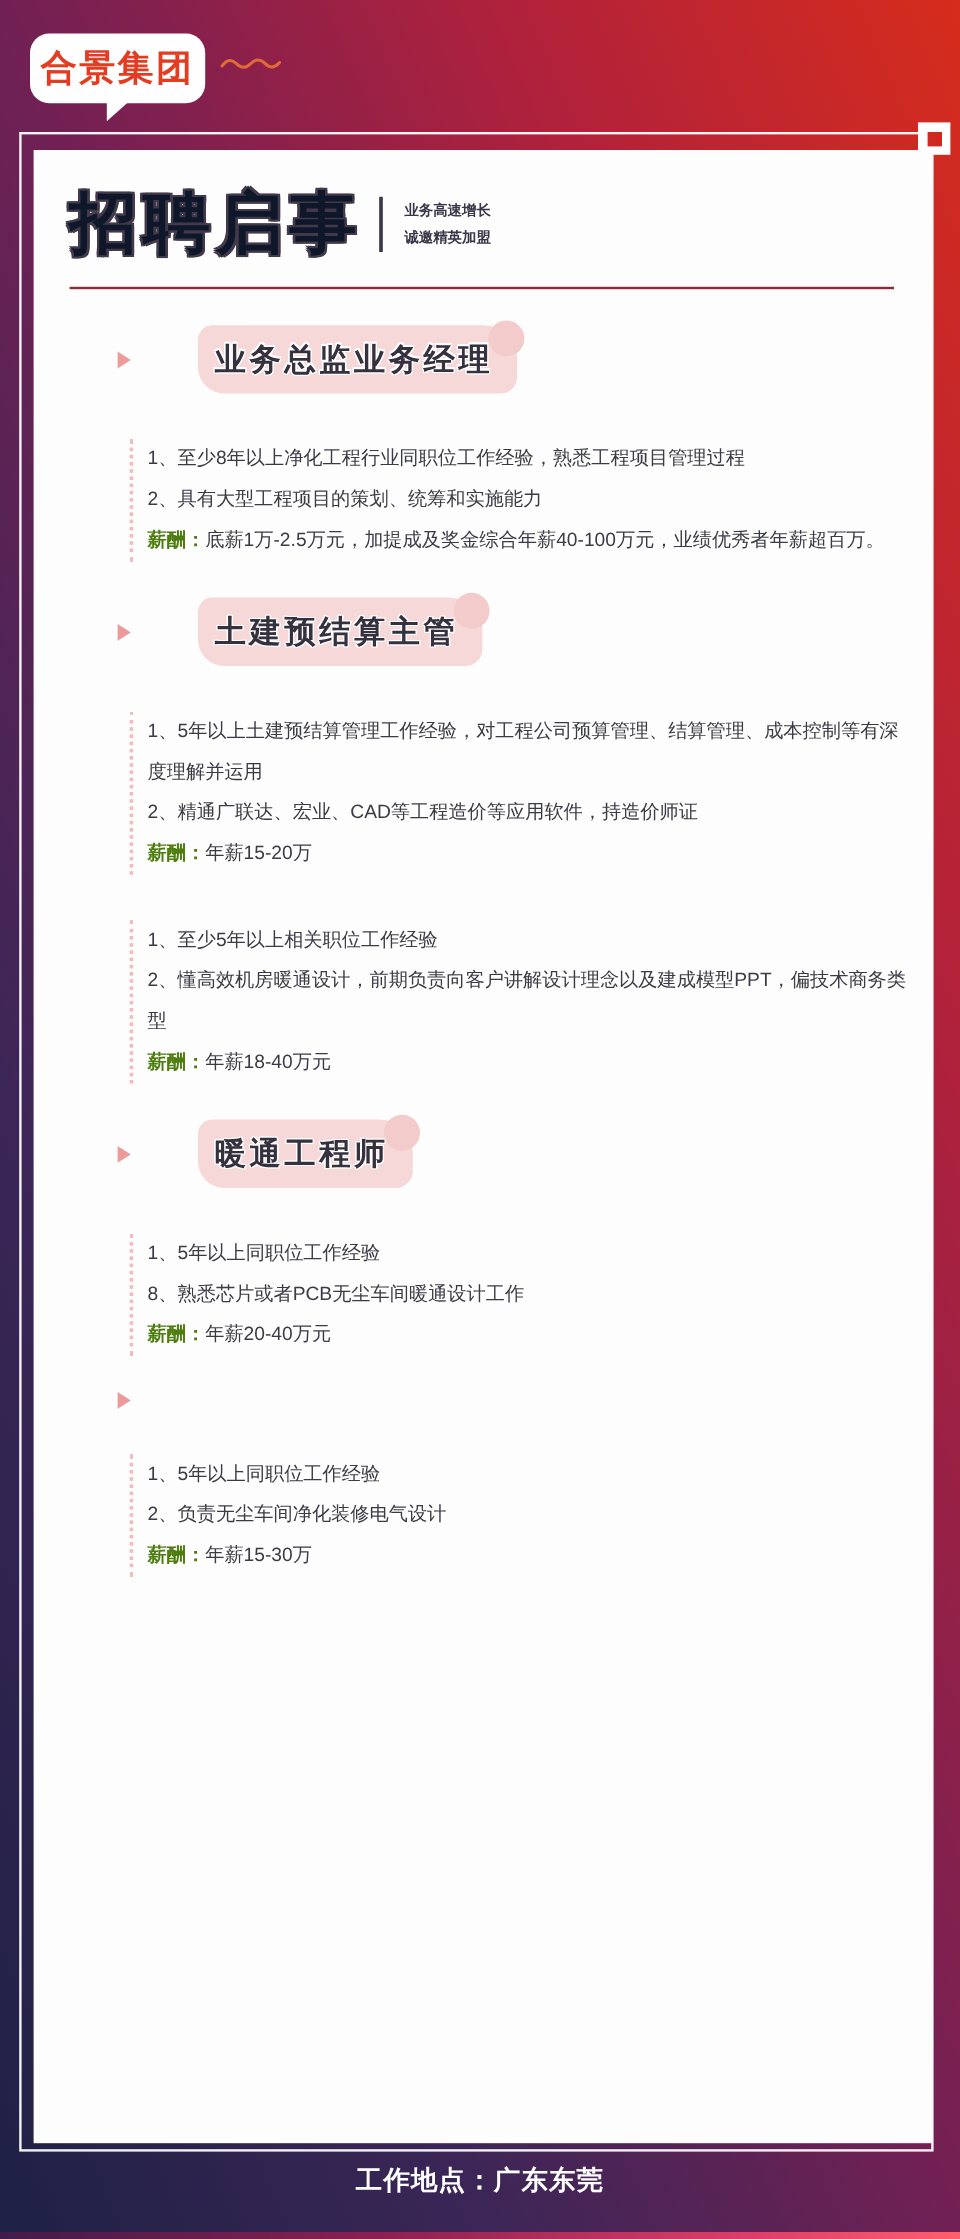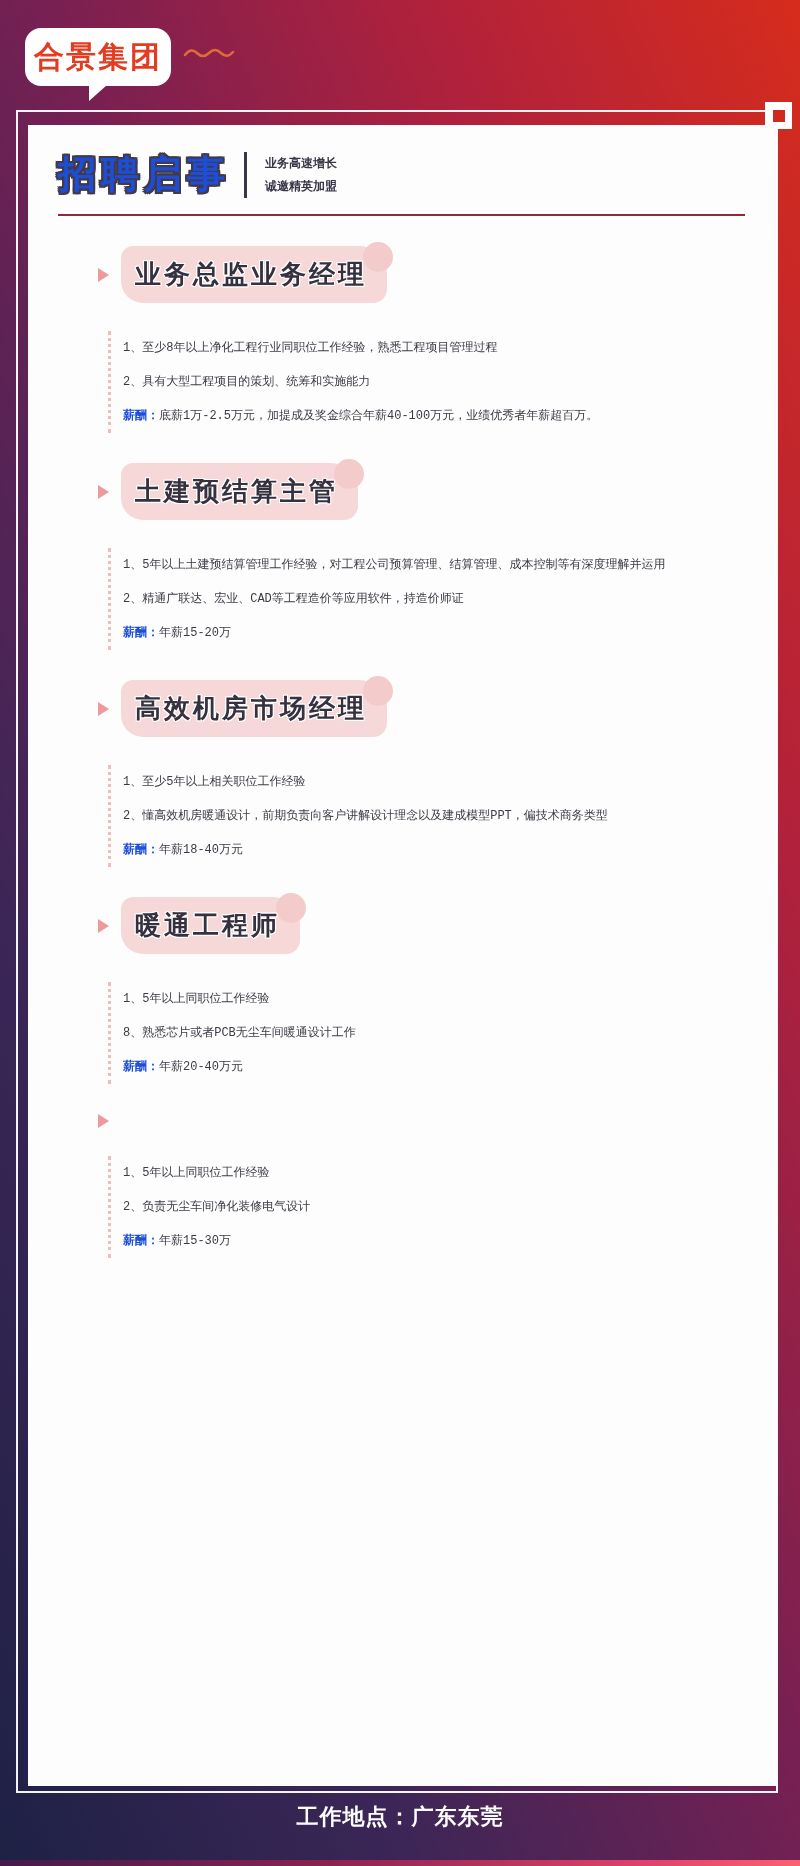--- a/index.html
+++ b/index.html
@@ -29,53 +29,53 @@
     display:flex;align-items:center;justify-content:center;
   }
   .corner-inner{width:12px;height:12px;background:#cf2920;}
   
   .card{
     position:absolute;left:28px;top:125px;width:749px;height:1661px;
     background:#fdfdfd;box-sizing:border-box;padding:24px 22px 0 30px;
   }
   .title-row{display:flex;align-items:center;}
   .main-title{
-    margin:0;font-size:38px;font-weight:800;letter-spacing:5px;color:#1d4ed8;
+    margin:0;font-size:56px;font-weight:800;letter-spacing:5px;color:#0f172a;
     text-shadow:-2px -2px 0 #423a4a,2px -2px 0 #423a4a,-2px 2px 0 #423a4a,2px 2px 0 #423a4a,
                 0 -2px 0 #423a4a,0 2px 0 #423a4a,-2px 0 0 #423a4a,2px 0 0 #423a4a;
   }
   .vdivider{width:3px;height:46px;background:#3a3648;margin:0 18px 0 14px;}
   .tagline{font-size:12px;font-weight:600;color:#3a3648;line-height:23px;}
   .hrule{height:2px;background:#8b2a3a;margin-top:14px;width:687px;}
   
   .job{margin-top:30px;}
-  .badge-row{display:flex;align-items:center;margin-left:40px;}
+  .badge-row{display:flex;align-items:center;margin-left:40px;gap:44px;}
   .arrow{
     width:0;height:0;border-left:11px solid #ec9a9a;
     border-top:7px solid transparent;border-bottom:7px solid transparent;margin-right:12px;
   }
   .badge{
     background:#f7d8d8;border-radius:12px 28px 14px 22px;position:relative;
     padding:11px 20px 11px 14px;display:inline-block;
   }
   .badge:after{
     content:"";position:absolute;right:-6px;top:-4px;width:30px;height:30px;
     background:#f3cbcb;border-radius:50%;z-index:0;
   }
   .badge-text{
     position:relative;z-index:1;font-size:26px;font-weight:800;color:#35313f;letter-spacing:3px;
     text-shadow:-1px -1px 0 #fff,1px -1px 0 #fff,-1px 1px 0 #fff,1px 1px 0 #fff,
                 0 -1px 0 #fff,0 1px 0 #fff,-1px 0 0 #fff,1px 0 0 #fff;
   }
   .job-body{
-    margin:28px 0 0 50px;border-left:3px dotted #f0bcbc;padding-left:12px;
-    font-size:12px;line-height:34px;color:#3b3b45;font-family:Liberation Mono, monospace;
+    margin:38px 0 0 50px;border-left:3px dotted #f0bcbc;padding-left:12px;
+    font-size:16px;line-height:34px;color:#3b3b45;
   }
   .job-body p{margin:0;}
-  .salary-label{color:#1d4ed8;font-weight:700;}
+  .salary-label{color:#4d7c0f;font-weight:700;}
   
   .footer{
     position:absolute;left:0;top:1802px;width:800px;text-align:center;
     color:#ffffff;font-size:22px;font-weight:700;letter-spacing:1px;
   }
   .bottom-strip{
     position:absolute;left:0;bottom:0;width:800px;height:6px;
     background:linear-gradient(90deg,#421b4a 0%,#8c2050 40%,#e0406a 80%,#ff5f6e 100%);
   }
 </style>
@@ -131,26 +131,20 @@
       </div>
     </div>
     <div class="job-body">
       <p>1、5年以上土建预结算管理工作经验，对工程公司预算管理、结算管理、成本控制等有深度理解并运用</p>
       <p>2、精通广联达、宏业、CAD等工程造价等应用软件，持造价师证</p>
       <p><span class="salary-label">薪酬：</span><span>年薪15-20万</span></p>
     </div>
   </section>
 
   <section class="job">
-    <div class="badge-row">
-      <span class="arrow"></span>
-      <div class="badge">
-        <span class="badge-text">高效机房市场经理</span>
-      </div>
-    </div>
     <div class="job-body">
       <p>1、至少5年以上相关职位工作经验</p>
       <p>2、懂高效机房暖通设计，前期负责向客户讲解设计理念以及建成模型PPT，偏技术商务类型</p>
       <p><span class="salary-label">薪酬：</span><span>年薪18-40万元</span></p>
     </div>
   </section>
 
   <section class="job">
     <div class="badge-row">
       <span class="arrow"></span>

